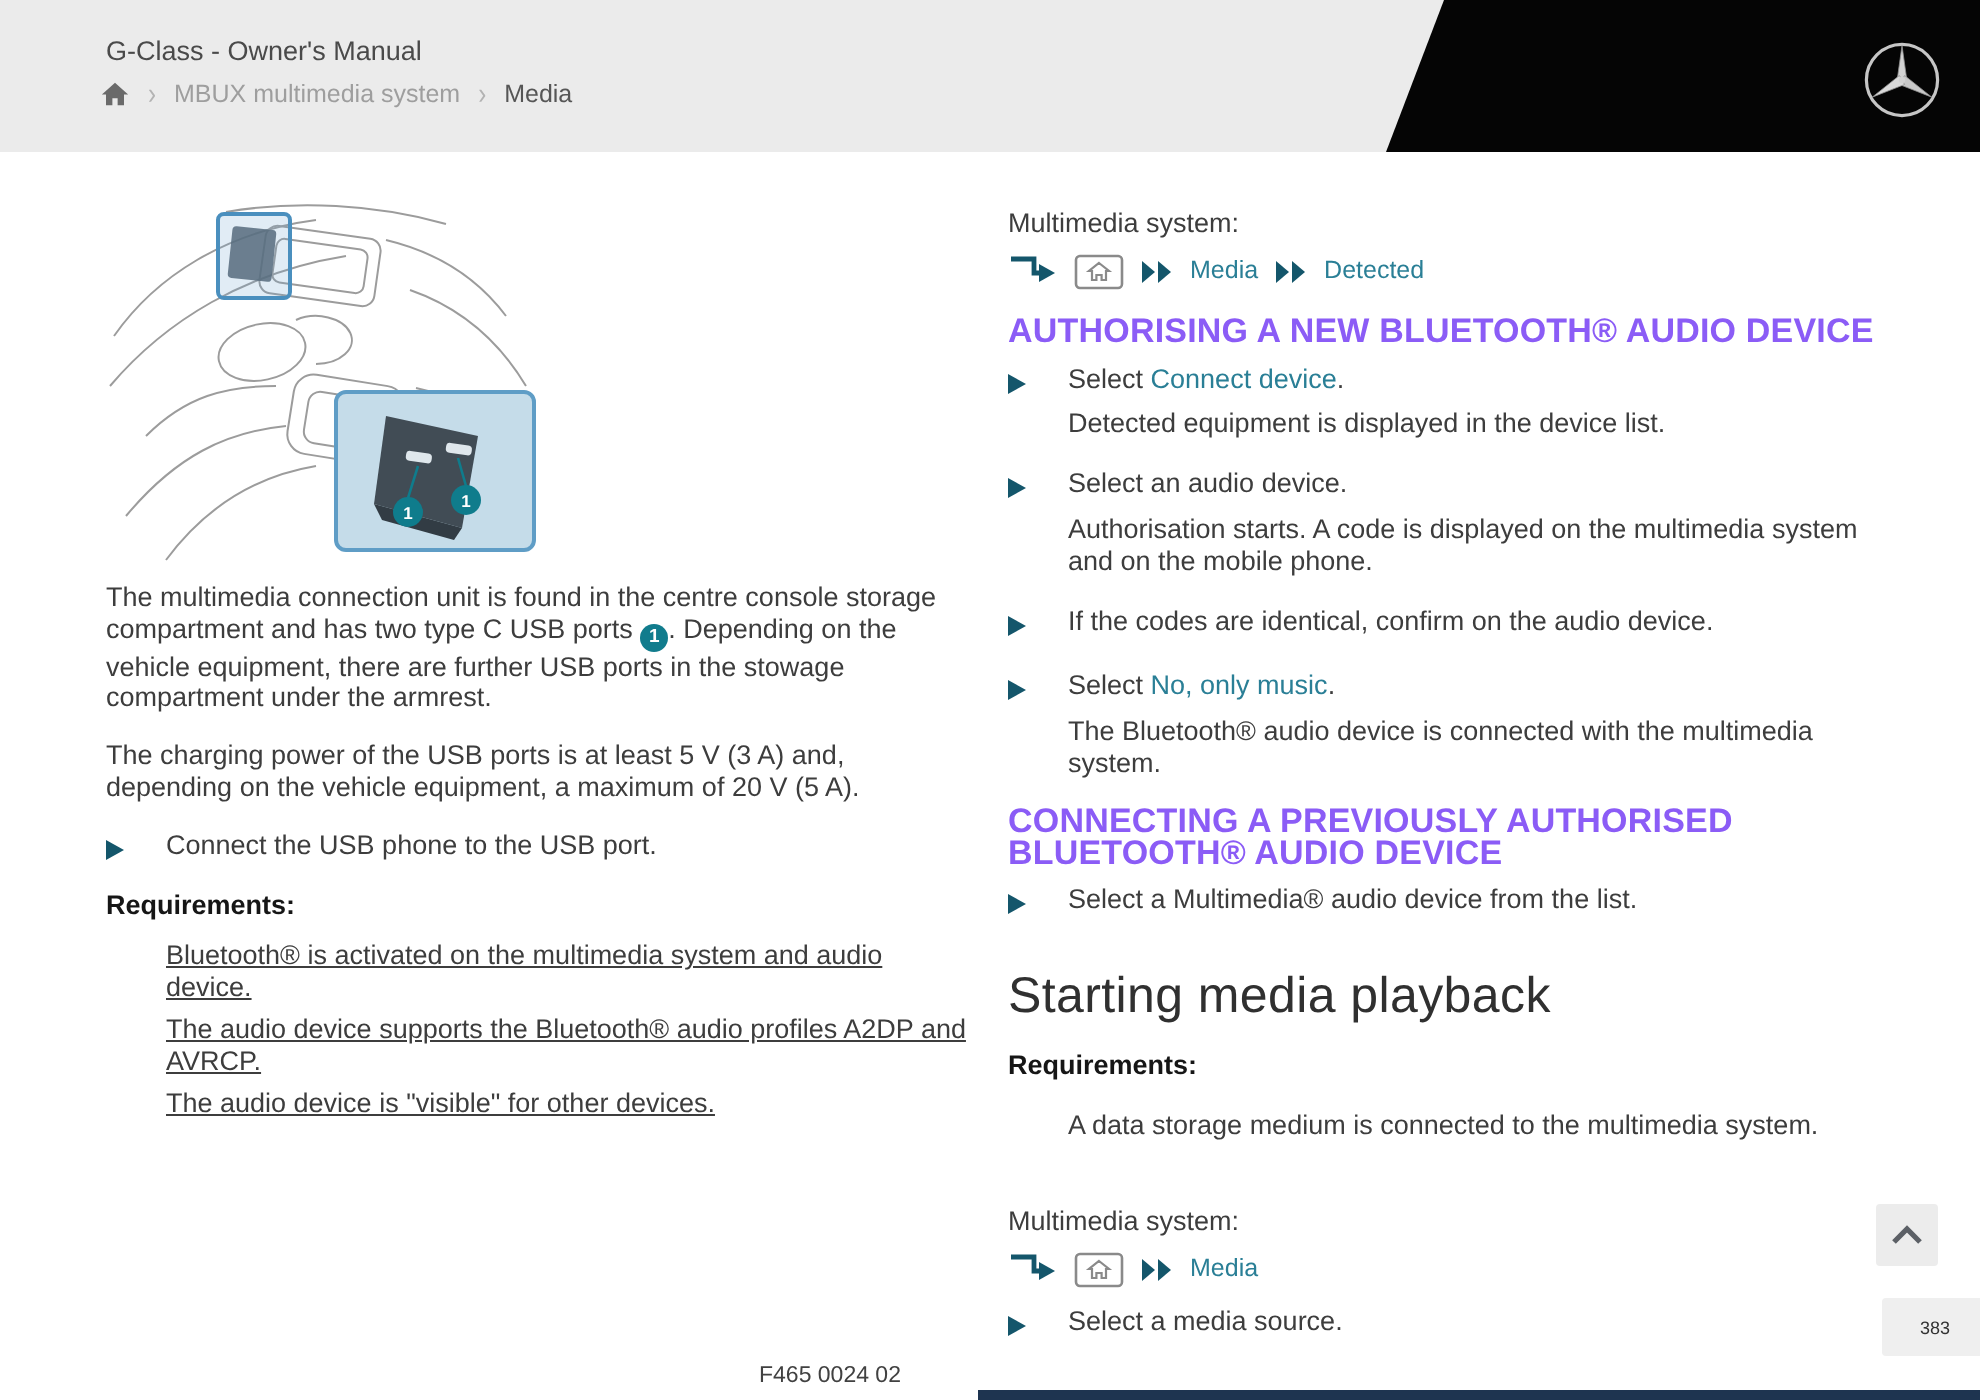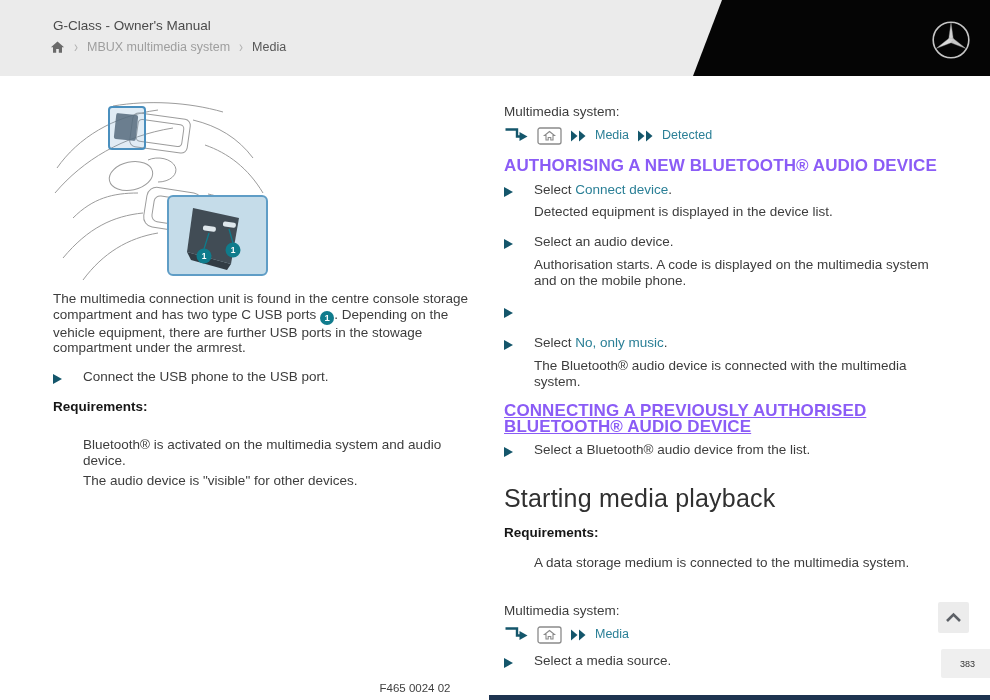--- a/index.html
+++ b/index.html
@@ -24,21 +24,21 @@
   .col-right { position:absolute; left:504px; top:104px; width:436px; font-size:13.5px; line-height:15.8px; }
   .figure-wrap { width:215px; height:185px; }
   p.body { margin-top:8px; color:#3d3d3d; }
   p.body.second { margin-top:13px; }
   .sec-heading { margin-top:13px; font-size:17px; font-weight:bold; color:#8b5cf6; letter-spacing:.1px; }
   .req-label { margin-top:11px; font-weight:bold; color:#161616; }
   .step { margin-top:14px; display:flex; align-items:flex-start; }
   .step.tight { margin-top:8px; }
   .step-icon { flex:0 0 30px; padding-top:3px; }
   .step-note { margin:4px 0 0 30px; color:#3d3d3d; }
-  .bullets { margin-top:22px; }
+  .bullets { margin-top:10px;text-decoration:underline; }
   .bullet-item { display:flex; align-items:flex-start; margin-top:5px; }
   .bullet-dot { flex:0 0 30px; padding-top:5px; }
   .dot { width:4.5px; height:4.5px; border-radius:50%; background:#14566b; margin-left:5px; }
   .teal-link { color:#2a7f96; }
   .badge-1 { display:inline-flex; width:14px; height:14px; border-radius:50%; background:#117c8d; color:#fff;
     font-size:9.5px; font-weight:bold; align-items:center; justify-content:center; vertical-align:-2px; }
   .sys-label { margin-top:0; color:#3d3d3d; }
   .sys-label.second { margin-top:27px; }
   .path-row { margin-top:6px; display:flex; align-items:center; gap:8px; height:20px; }
   .path-link { color:#2a7f96; font-size:12.5px; }
@@ -118,39 +118,44 @@
         <circle cx="151" cy="158" r="7.5" fill="#0f7c8c"></circle>
         <text x="151" y="161.3" text-anchor="middle" font-size="8.5" font-weight="bold" fill="#ffffff">1</text>
         <circle cx="180" cy="152" r="7.5" fill="#0f7c8c"></circle>
         <text x="180" y="155.3" text-anchor="middle" font-size="8.5" font-weight="bold" fill="#ffffff">1</text>
       </g>
     </svg>
   </div>
 
   <p class="body"><span>The multimedia connection unit is found in the centre console storage compartment and has two type C USB ports </span><span class="badge-1">1</span><span>. Depending on the vehicle equipment, there are further USB ports in the stowage compartment under the armrest.</span></p>
 
+  <p class="body second">The charging power of the USB ports is at least 5 V (3 A) and, depending on the vehicle equipment, a maximum of 20 V (5 A).</p>
 
   <div class="step" style="margin-top:13px;">
     <span class="step-icon">
       <svg width="9" height="10" viewBox="0 0 9 10">
           <polygon points="0,0 9,5 0,10" fill="#14566b"></polygon>
         </svg>
     </span>
     <span>Connect the USB phone to the USB port.</span>
   </div>
 
   <div class="req-label">Requirements:</div>
 
   <div class="bullets">
     <div class="bullet-item" style="margin-top:0;">
       <span class="bullet-dot"><span class="dot"></span></span>
       <span>Bluetooth® is activated on the multimedia system and audio device.</span>
     </div>
     <div class="bullet-item">
       <span class="bullet-dot"><span class="dot"></span></span>
+      <span>The audio device supports the Bluetooth® audio profiles A2DP and AVRCP.</span>
+    </div>
+    <div class="bullet-item">
+      <span class="bullet-dot"><span class="dot"></span></span>
       <span>The audio device is "visible" for other devices.</span>
     </div>
   </div>
 </div>
 
 <div class="col-right">
 
   <div class="sys-label">Multimedia system:</div>
 
   <div class="path-row">
@@ -195,41 +200,42 @@
     <span>Select an audio device.</span>
   </div>
   <div class="step-note">Authorisation starts. A code is displayed on the multimedia system and on the mobile phone.</div>
 
   <div class="step">
     <span class="step-icon">
       <svg width="9" height="10" viewBox="0 0 9 10">
           <polygon points="0,0 9,5 0,10" fill="#14566b"></polygon>
         </svg>
     </span>
+    <span>If the codes are identical, confirm on the audio device.</span>
   </div>
 
   <div class="step">
     <span class="step-icon">
       <svg width="9" height="10" viewBox="0 0 9 10">
           <polygon points="0,0 9,5 0,10" fill="#14566b"></polygon>
         </svg>
     </span>
     <span><span>Select </span><span class="teal-link">No, only music</span><span>.</span></span>
   </div>
   <div class="step-note">The Bluetooth® audio device is connected with the multimedia system.</div>
 
-  <div class="sec-heading" style="text-decoration:underline;">CONNECTING A PREVIOUSLY AUTHORISED BLUETOOTH® AUDIO DEVICE</div>
+  <div class="sec-heading" style="">CONNECTING A PREVIOUSLY AUTHORISED BLUETOOTH® AUDIO DEVICE</div>
 
   <div class="step tight">
     <span class="step-icon">
       <svg width="9" height="10" viewBox="0 0 9 10">
           <polygon points="0,0 9,5 0,10" fill="#14566b"></polygon>
         </svg>
     </span>
-    <span>Select a Bluetooth® audio device from the list.</span>
+    <span>Select a Multimedia® audio device from the list.</span>
   </div>
 
   <h1 class="big-heading">Starting media playback</h1>
 
   <div class="req-label mt12">Requirements:</div>
 
   <div class="bullet-item mt14">
     <span class="bullet-dot"><span class="dot"></span></span>
     <span>A data storage medium is connected to the multimedia system.</span>
   </div>

